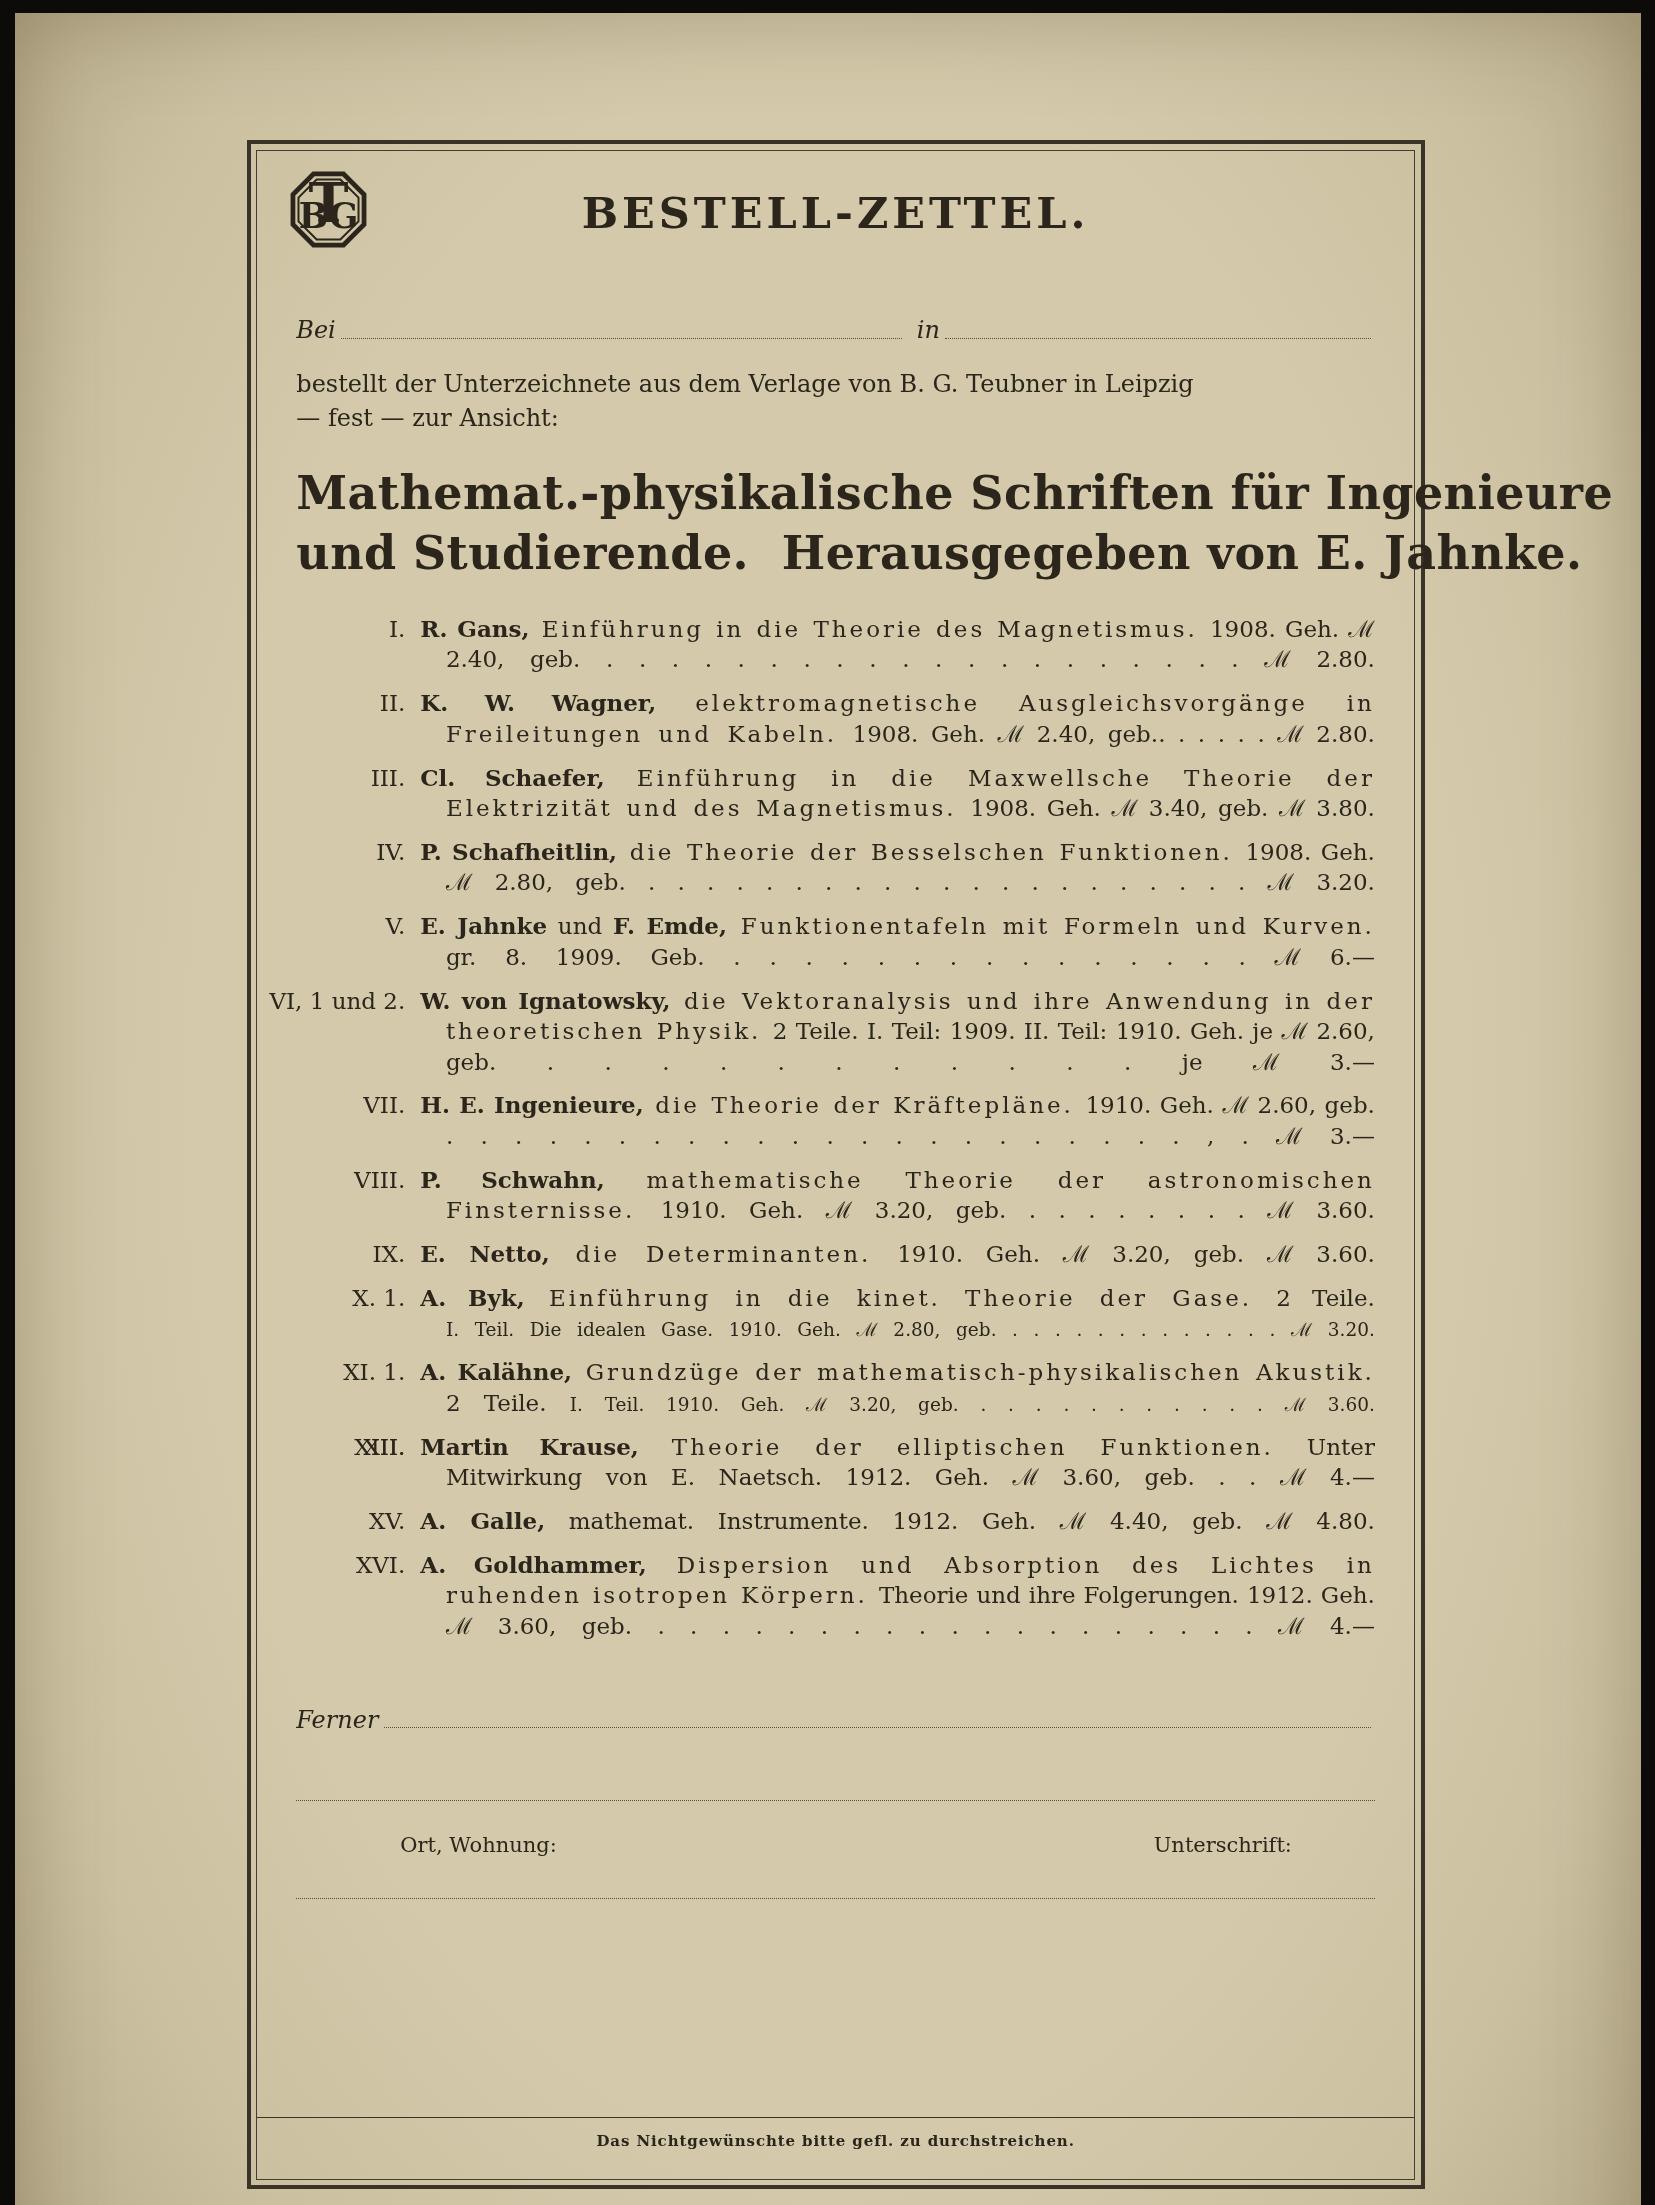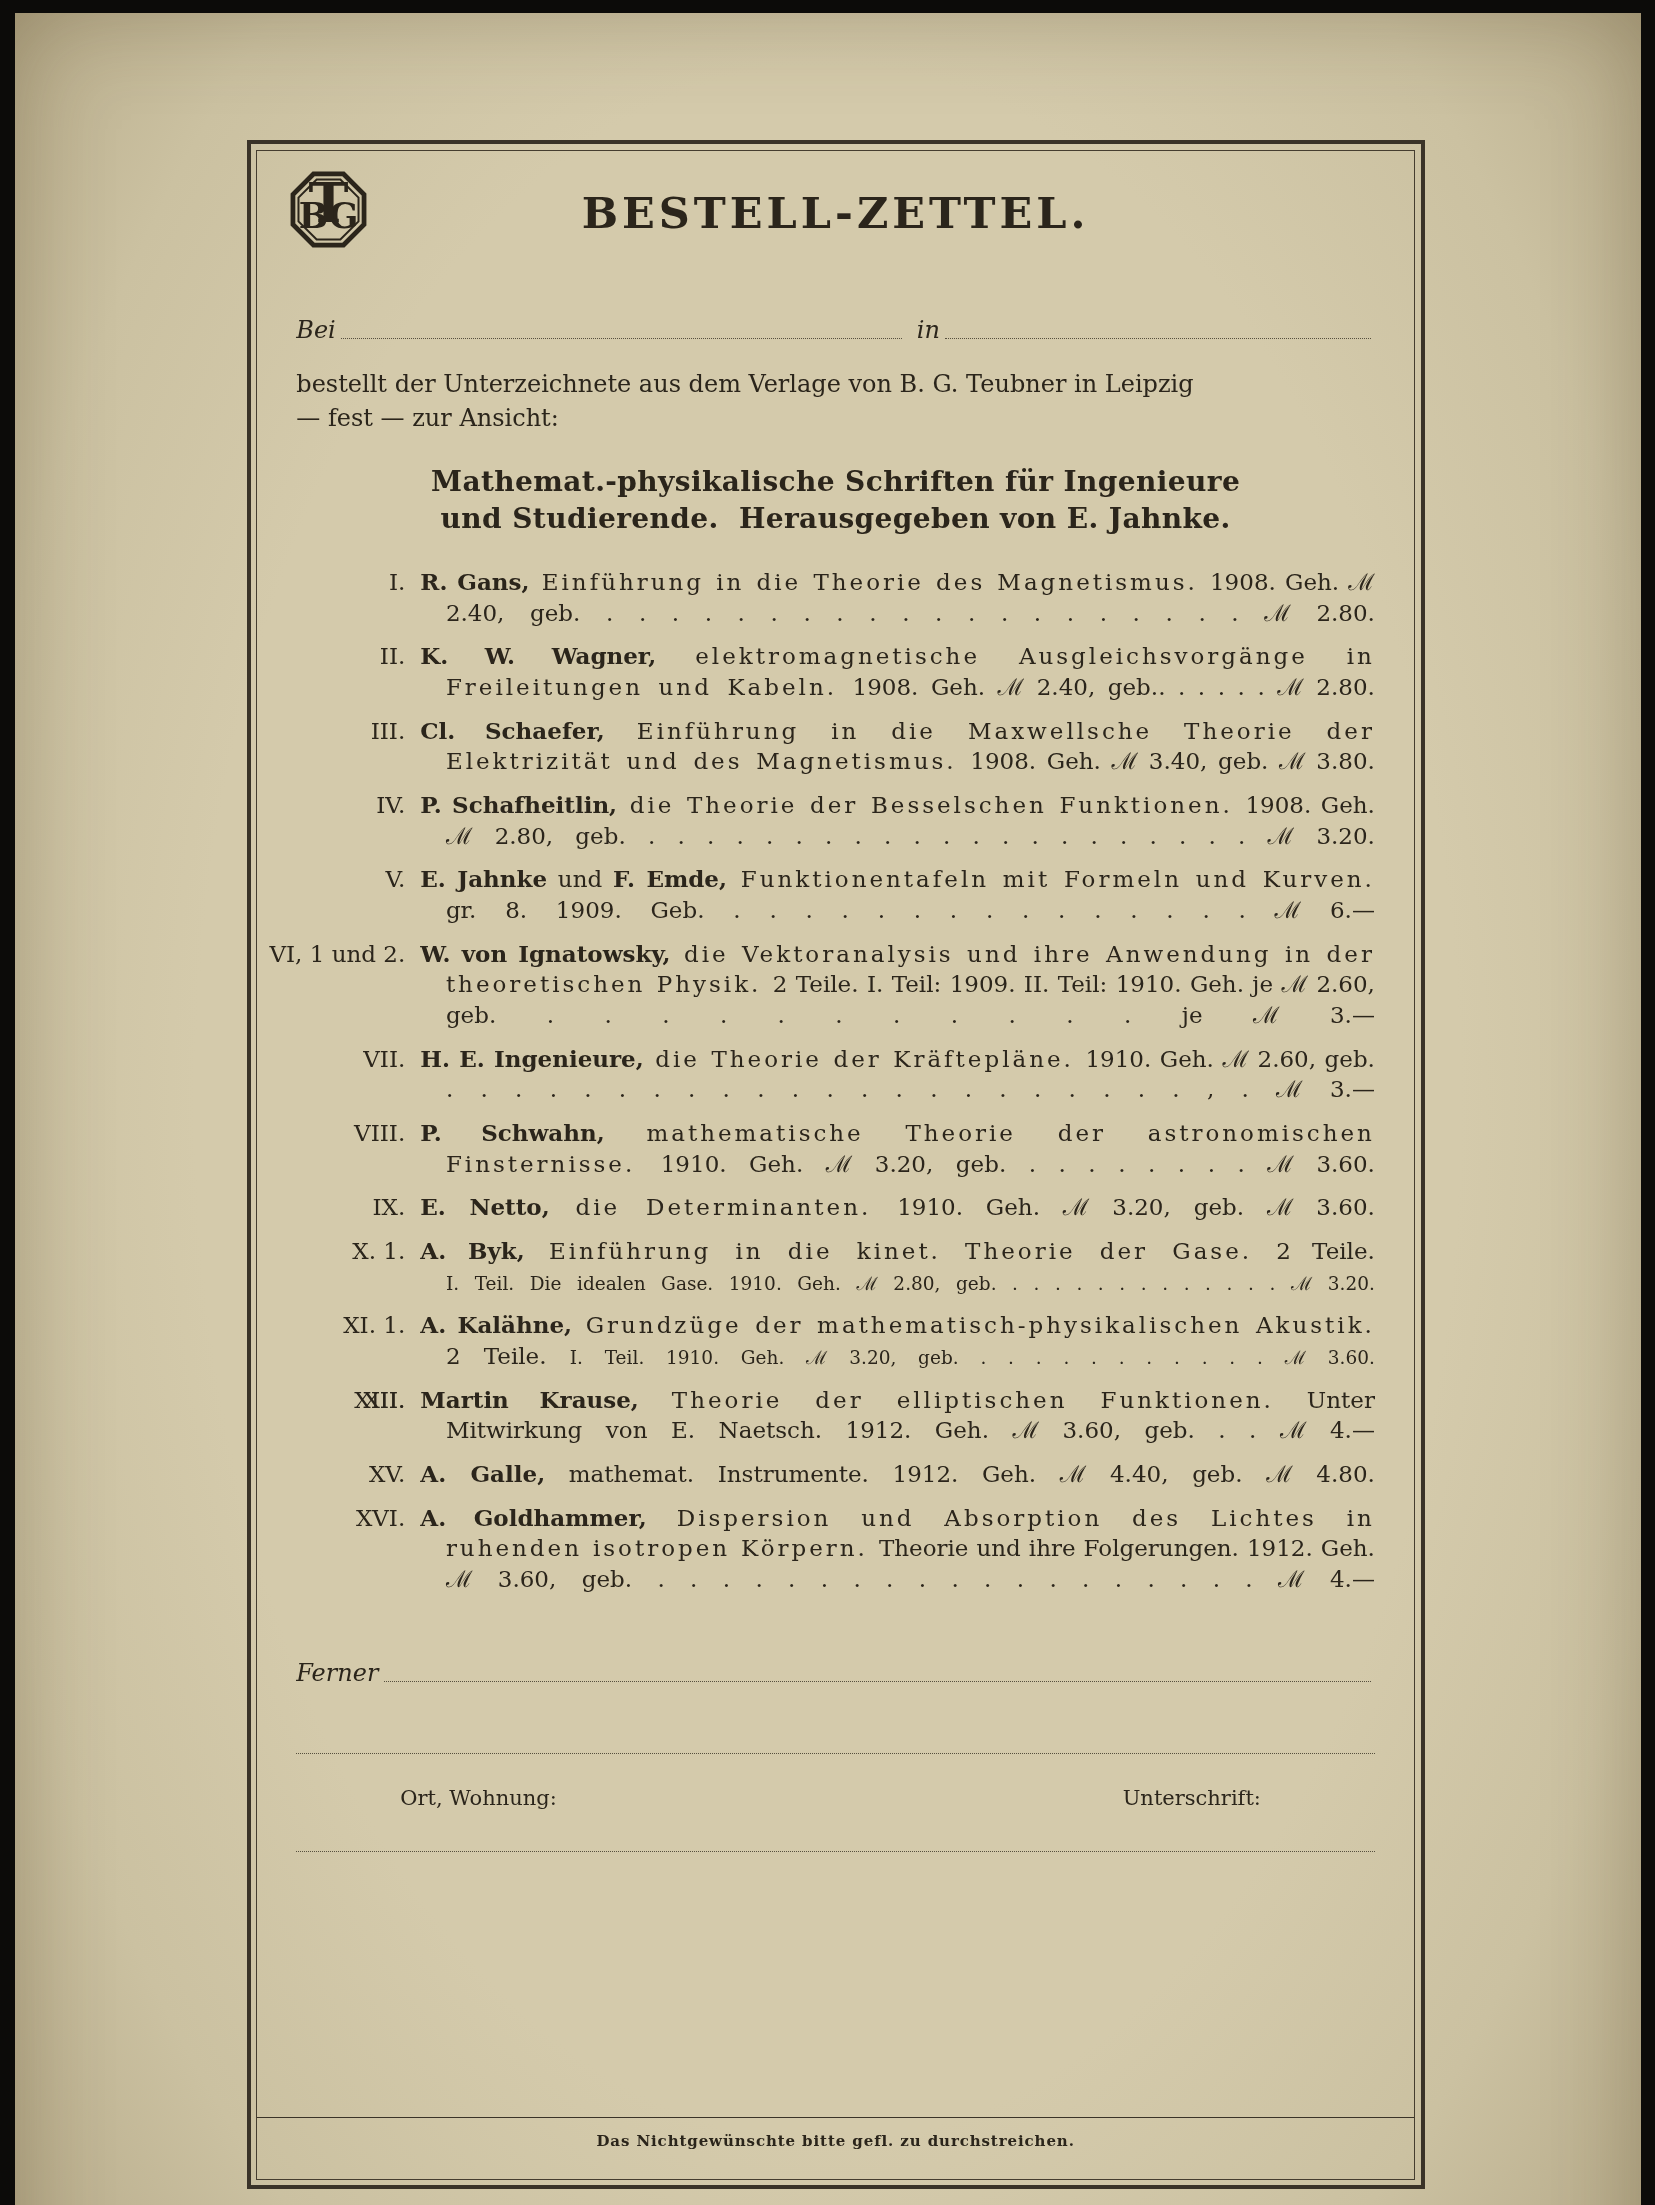--- a/index.html
+++ b/index.html
@@ -35,36 +35,36 @@
   }
   .fill-row{display:flex;align-items:flex-end;font-size:24px;font-style:italic;}
   .bei-row{margin-top:70px;}
   .dots{flex:1;height:0;border-bottom:1.8px dotted #57503f;margin:0 3.5px 5.3px 5.3px;}
   .dots.d1{flex:1.25;}
   .dots.d2{flex:0.95;}
   .lbl.in{margin-left:11.5px;margin-top:8px;}
   .intro{margin:23px 0 0;font-size:24px;line-height:1.42;}
   .series{
     margin:29px 0 0;text-align:center;font-weight:bold;
-    font-size:28px;line-height:1.30;white-space:nowrap;letter-spacing:0.4px;
+    font-size:46px;line-height:1.30;white-space:nowrap;letter-spacing:0.4px;
   }
   .list{margin-top:30px;font-size:23px;line-height:1.33;}
   .item{position:relative;padding-left:124px;margin-bottom:13.2px;}
   .num{position:absolute;top:0;right:calc(100% - 109px);white-space:nowrap;}
   .txt{display:block;text-align:justify;text-align-last:justify;padding-left:25.6px;text-indent:-25.6px;}
   .b{font-weight:bold;}
   .sp{letter-spacing:0.13em;}
   .sm{font-size:18.5px;}
   .ferner-row{margin-top:51px;}
   .dotline{border-bottom:1.8px dotted #57503f;height:0;}
   .dl1{margin-top:66px;}
   .dl2{margin-top:41px;}
   .labels-row{margin-top:32px;font-size:21px;display:flex;}
   .ort{margin-left:104px;}
-  .unter{margin-left:auto;margin-right:114px;}
+  .unter{margin-left:auto;margin-right:83px;}
   .footer{
     margin:auto -39px 12px;
     border-top:1.3px solid #3a3328;
     padding:13.2px 8.8px 17px;
     text-align:center;font-size:15px;font-weight:bold;letter-spacing:0.9px;
   }
   svg text{font-family:"DejaVu Serif","Liberation Serif",serif;}
 </style>
 </head>
 <body>

